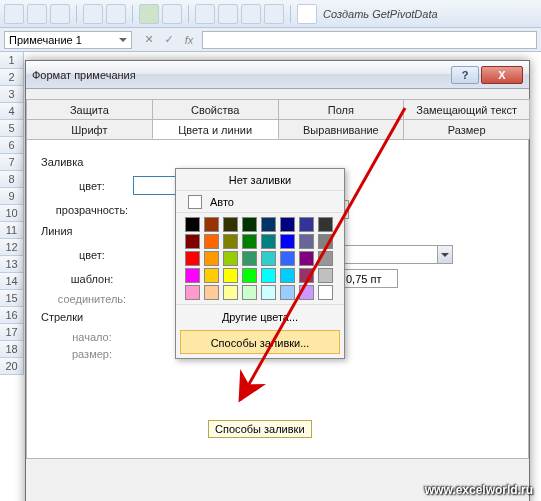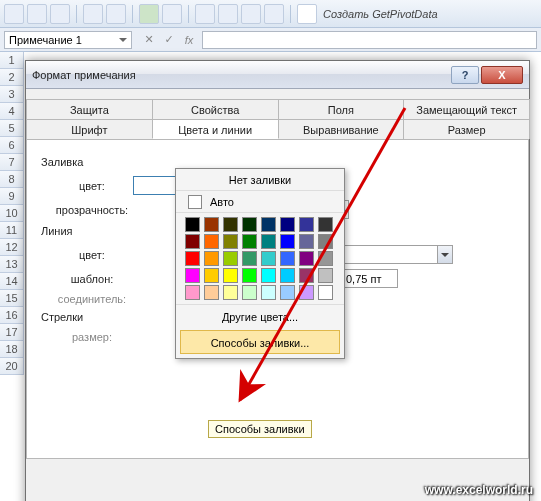--- a/index.html
+++ b/index.html
@@ -183,20 +183,23 @@
       <div class="fieldrow">
         <label>шаблон:</label>
         <span style="width:210px"></span>
         <input class="spin" value="0,75 пт" style="">
       </div>
       <div class="fieldrow">
         <label class="disabled">соединитель:</label>
       </div>
 
       <div class="group-label">Стрелки</div>
+      <div class="fieldrow">
+        <label class="disabled">начало:</label>
+      </div>
       <div class="fieldrow">
         <label class="disabled">размер:</label>
       </div>
 
       <div class="cpicker">
         <div class="cp-item">Нет заливки</div>
         <div class="cp-item auto">
           <div class="cp-auto-sw"></div>
           <span>Авто</span>
         </div>

